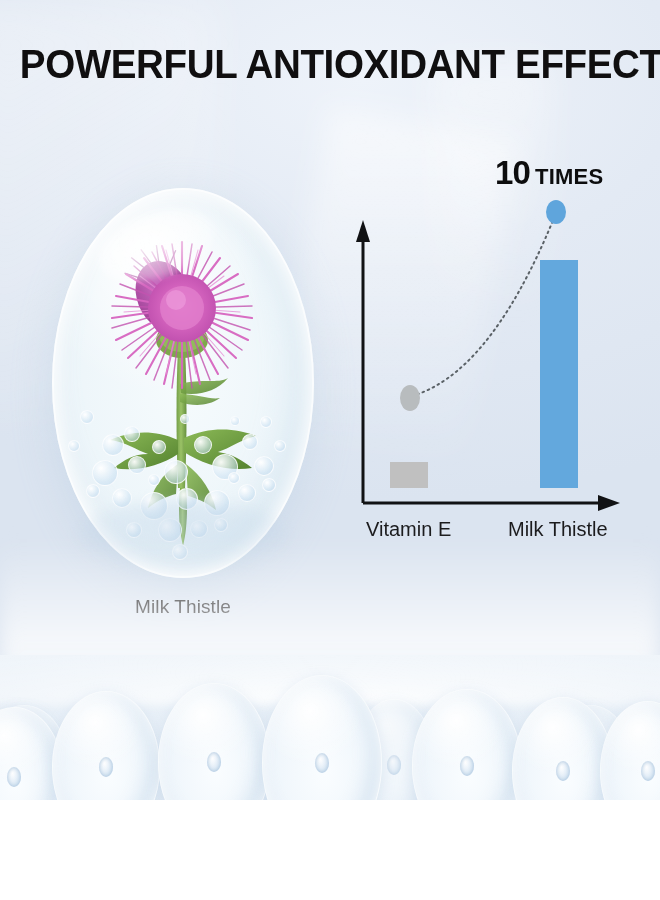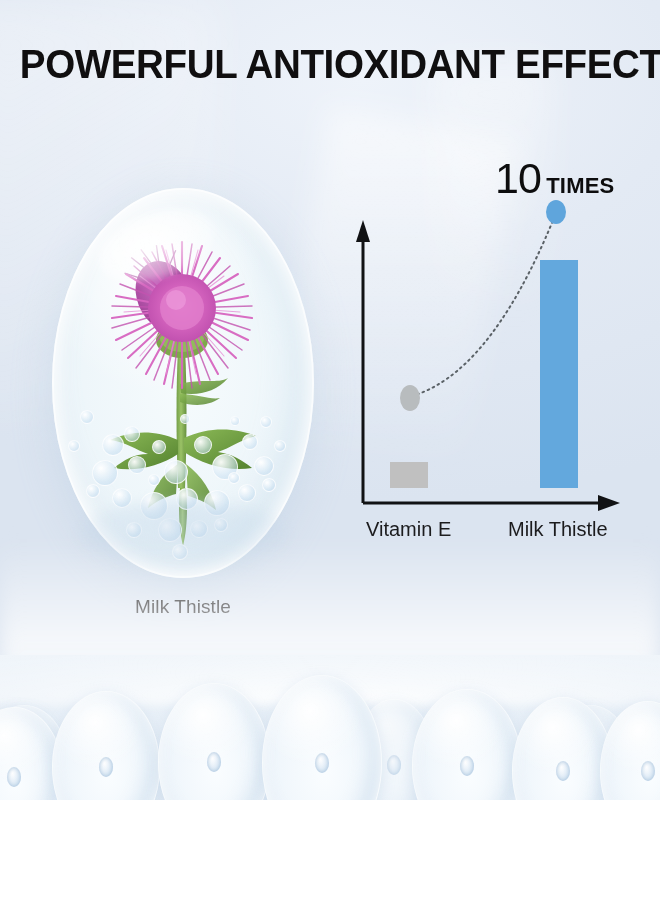--- a/index.html
+++ b/index.html
@@ -146,22 +146,22 @@
   }
   .chart svg { display: block; overflow: visible; }
 
   .times-label {
     position: absolute;
     left: 155px; top: 4px;
     white-space: nowrap;
     color: #0d0d0e;
   }
   .times-label .num {
-    font-size: 43px;
-    font-weight: normal;
+    font-size: 33px;
+    font-weight: bold;
     letter-spacing: -0.8px;
     vertical-align: baseline;
   }
   .times-label .word {
     font-size: 22px;
     font-weight: bold;
     letter-spacing: 0.2px;
     margin-left: 5px;
     margin-top: 35px;
   }

